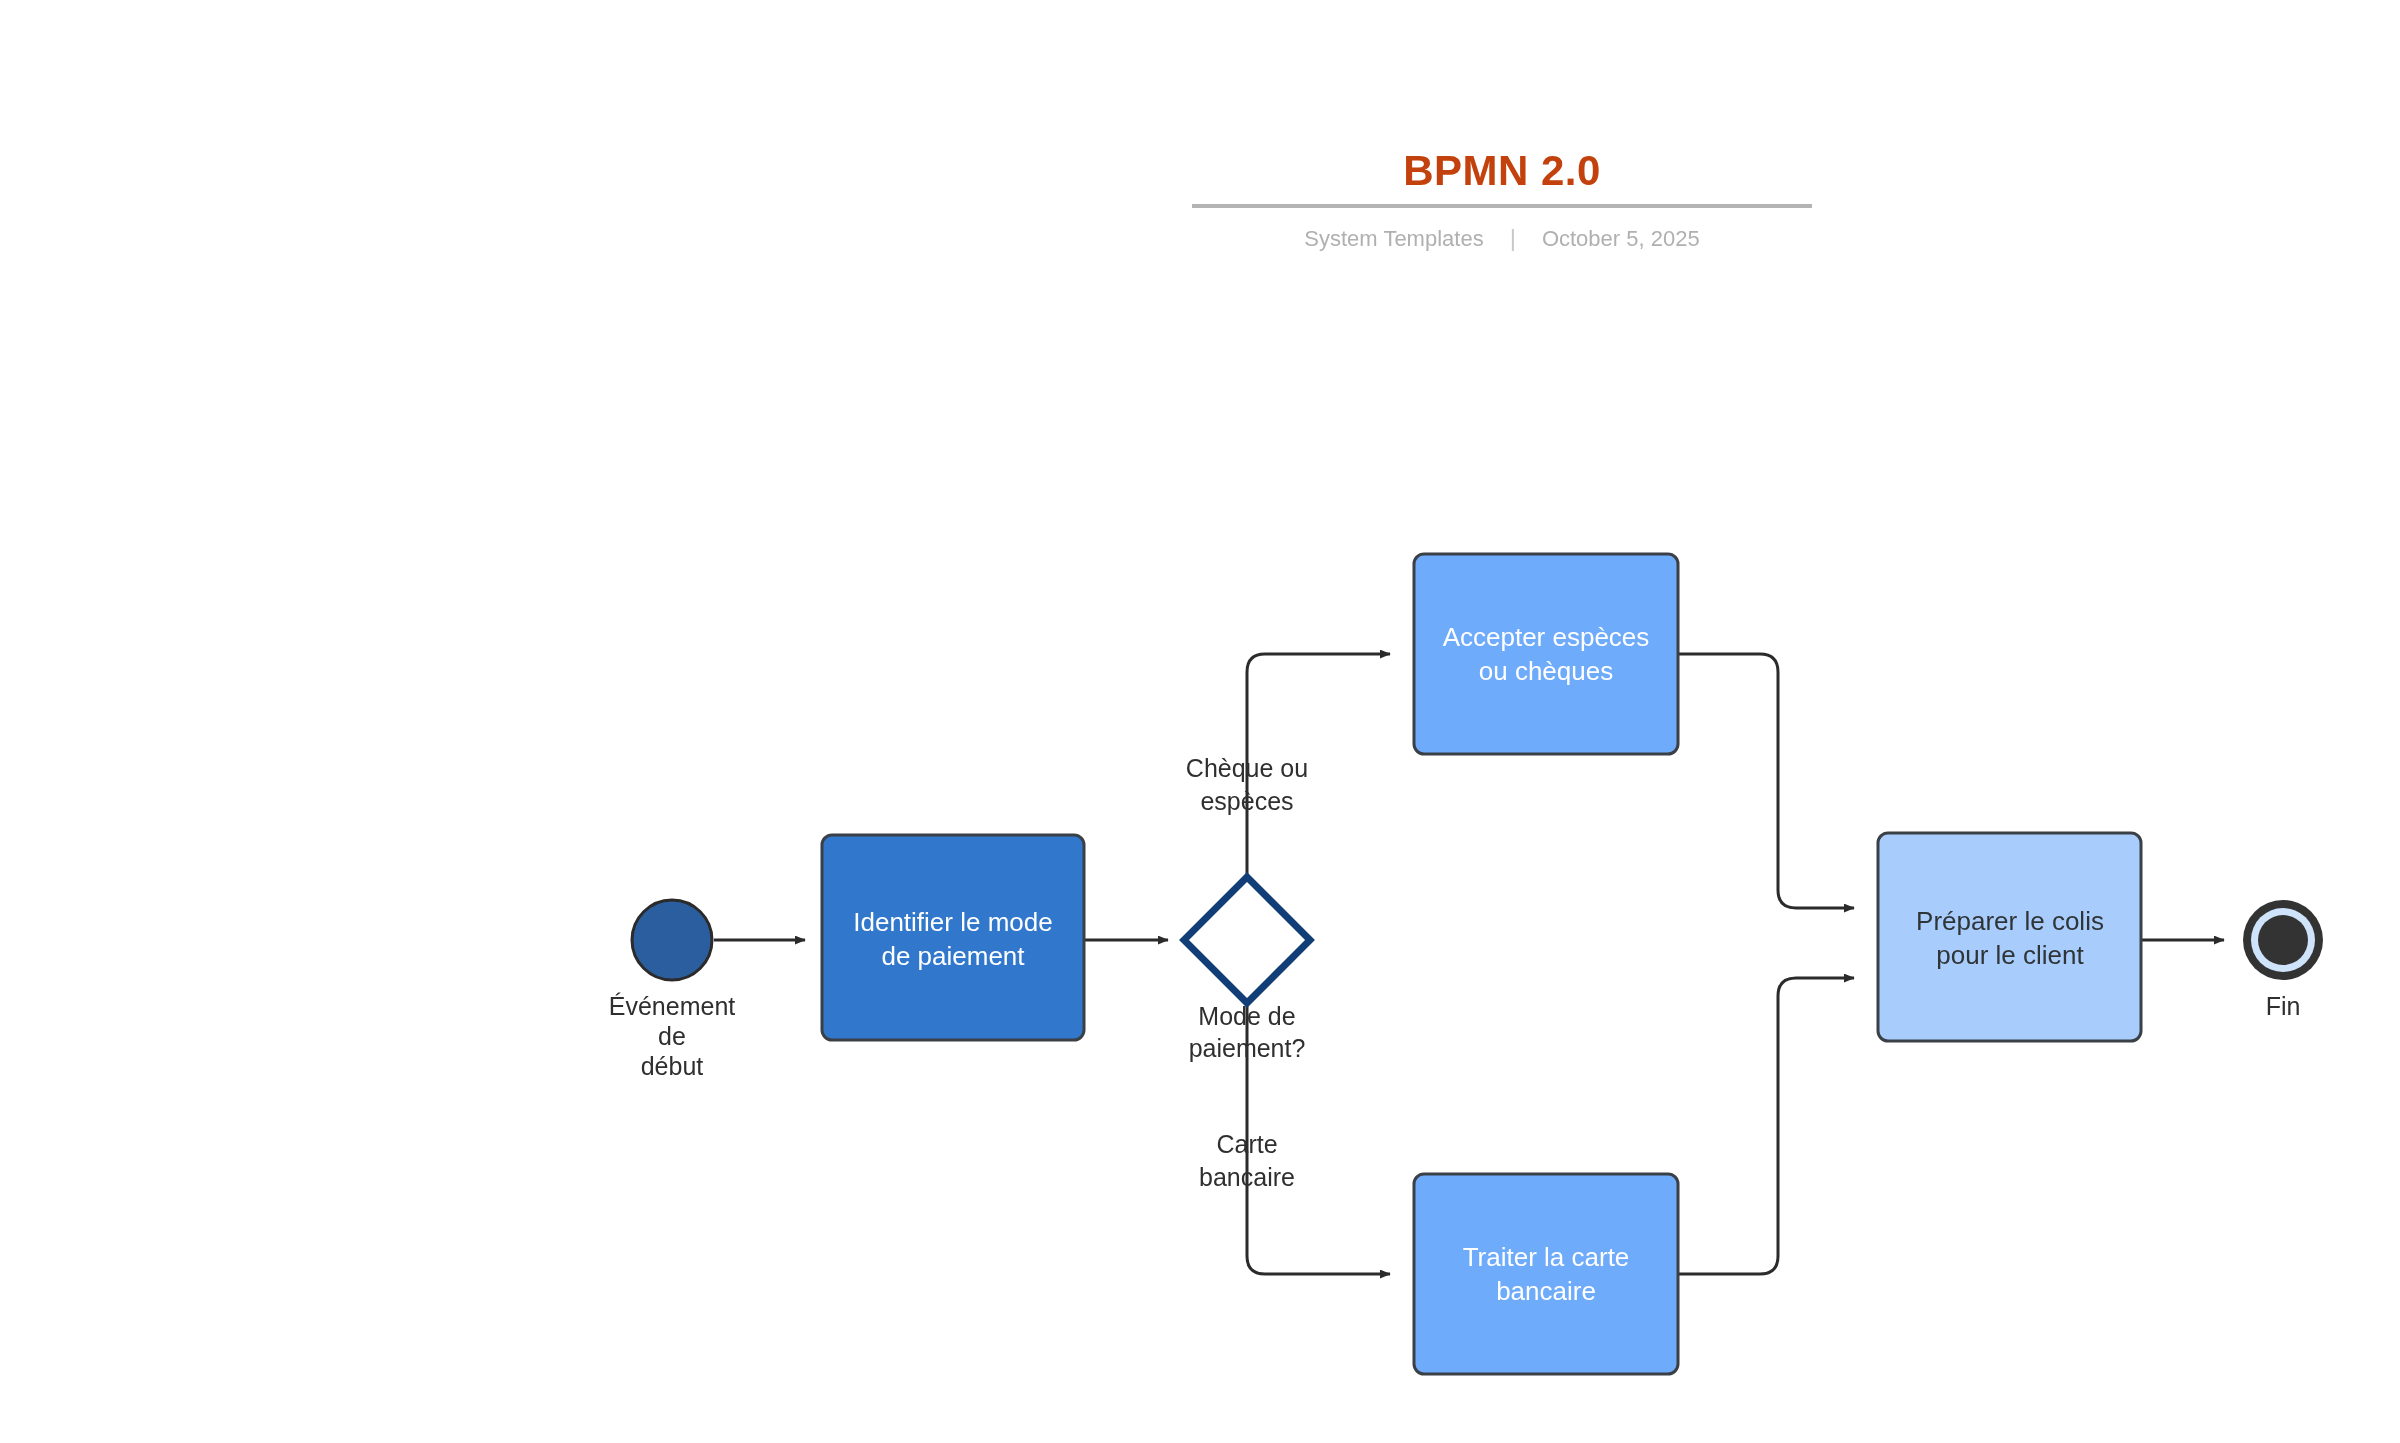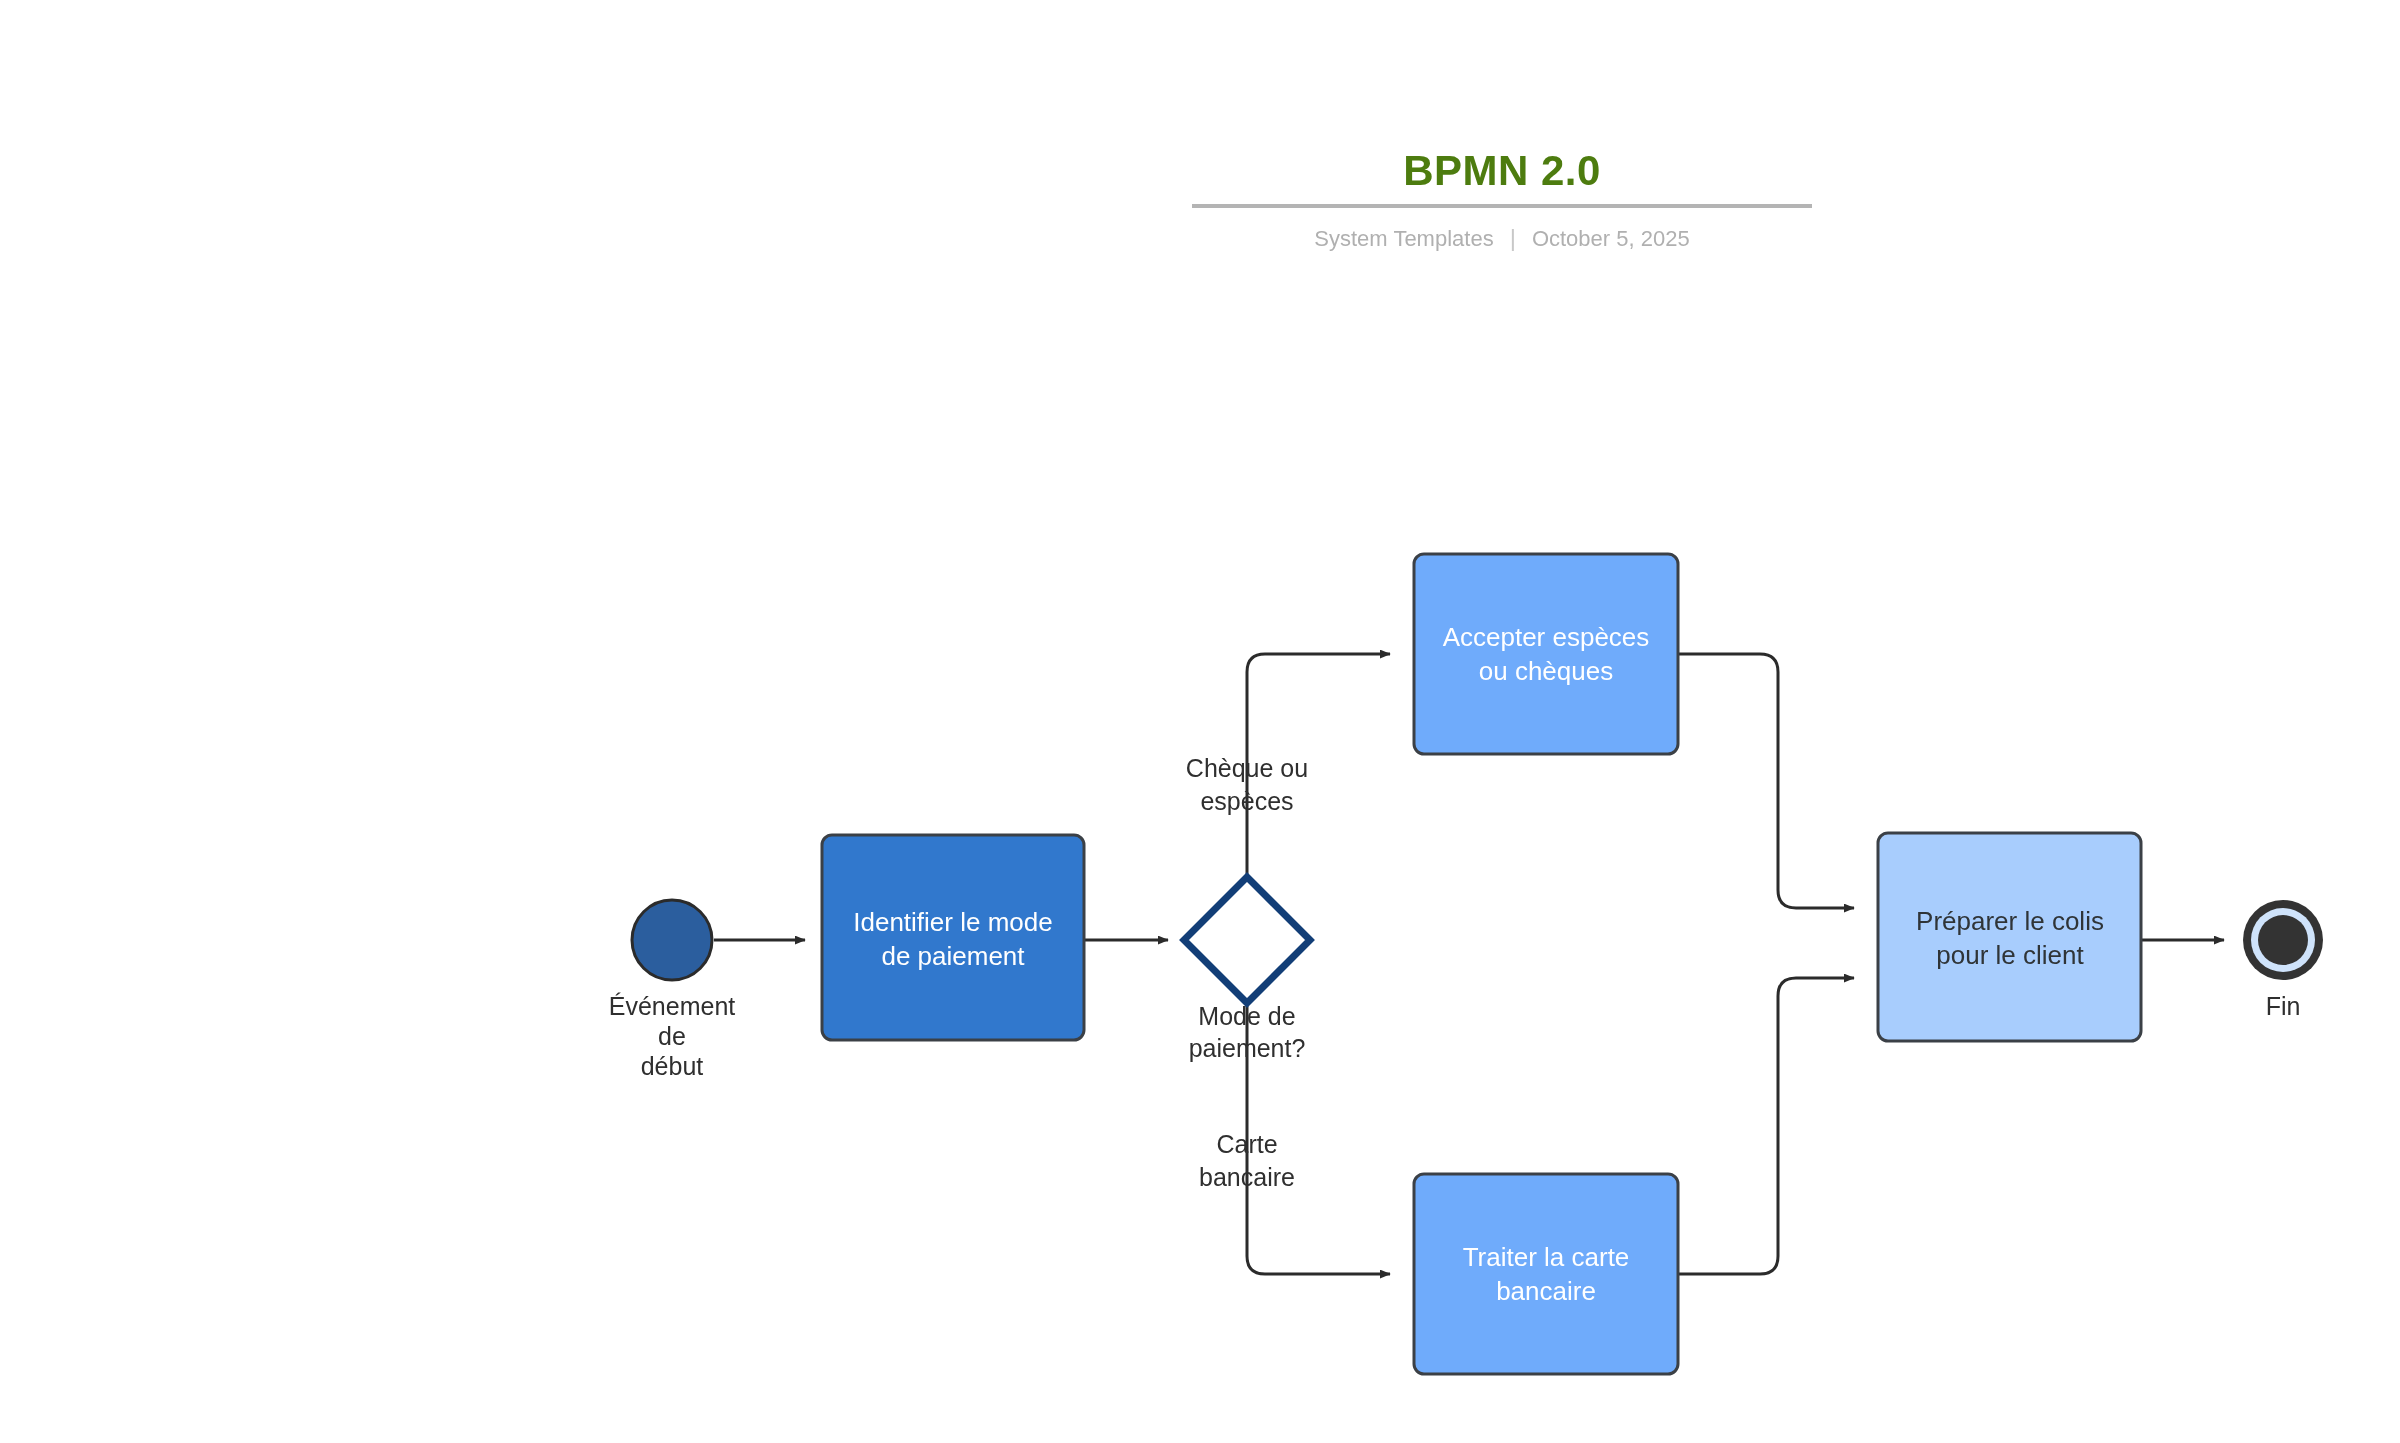--- a/index.html
+++ b/index.html
@@ -21,41 +21,41 @@
   #doc-header {
     position: absolute;
     left: 1192px;
     top: 148px;
     width: 620px;
     text-align: center;
   }
   #doc-title {
     font-size: 42px;
     font-weight: bold;
-    color: #4d7c0f;
+    color: #c2410c;
     letter-spacing: 0.5px;
     line-height: 1.1;
     margin: 0;
     white-space: nowrap;
   }
   #doc-divider {
     height: 4px;
     background: #b4b4b4;
     margin: 10px 0 0 0;
     width: 100%;
   }
   #doc-subtitle {
     margin-top: 18px;
     font-size: 22px;
     color: #b0b0b0;
     white-space: nowrap;
     display: flex;
     justify-content: center;
     align-items: center;
-    gap: 16px;
+    gap: 26px;
   }
   #doc-subtitle .sep {
     color: #c8c8c8;
     font-size: 24px;
     line-height: 1;
     position: relative;
     top: -1px;
   }
 
   

